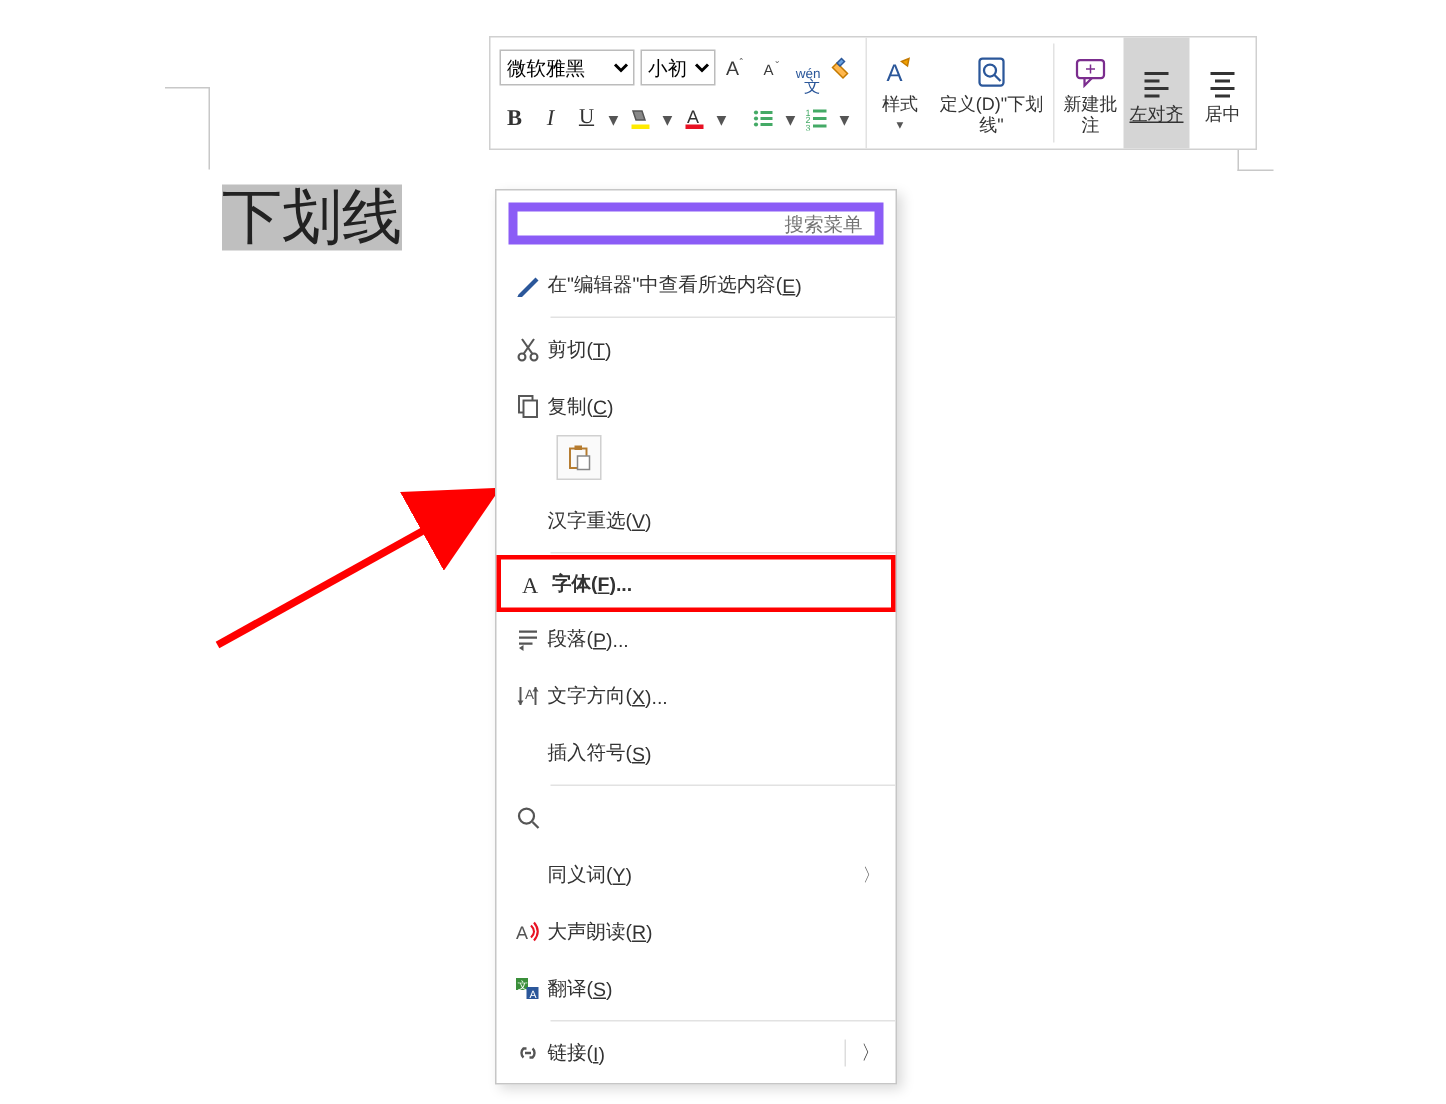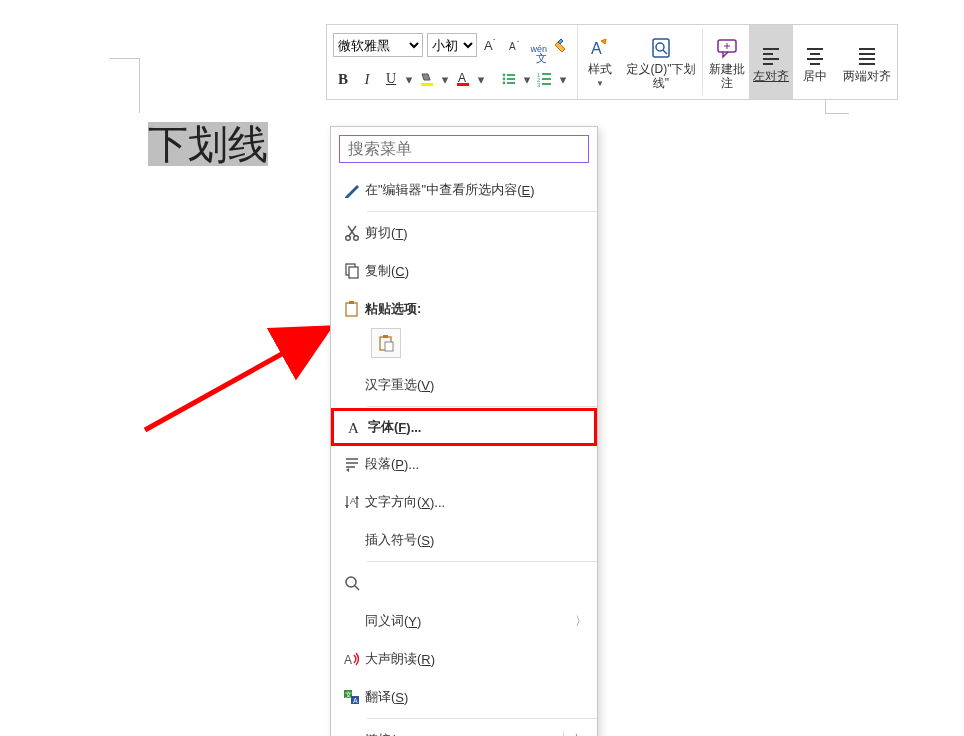--- a/index.html
+++ b/index.html
@@ -121,24 +121,25 @@
     background: #fff;
     border: 1px solid #c6c6c6;
     box-shadow: 3px 3px 8px rgba(0,0,0,0.15);
     padding-bottom: 1px;
   }
   .search-box {
     margin: 8px; padding: 0;
   }
   .search-box input {
     width: 100%; height: 28px;
-    border: 1px solid #8b5cf6;
-    font-size: 16px;
+    border: 6px solid #8b5cf6;
+    font-size: 13px;
     padding: 0 8px;
     color: #666;
+    text-align: right;
   }
   .menu-item {
     display: flex; align-items: center;
     height: 38px;
     padding: 0 10px 0 8px;
     position: relative;
   }
   .menu-icon {
     width: 26px; display:flex; align-items:center; justify-content:center;
     color: #4a4a4a;
@@ -318,29 +319,20 @@
   <div class="big-btn">
     <svg viewBox="0 0 24 24">
         <line x1="4" y1="6" x2="20" y2="6" stroke="#333" stroke-width="2"></line>
         <line x1="7" y1="11" x2="17" y2="11" stroke="#333" stroke-width="2"></line>
         <line x1="4" y1="16" x2="20" y2="16" stroke="#333" stroke-width="2"></line>
         <line x1="7" y1="21" x2="17" y2="21" stroke="#333" stroke-width="2"></line>
       </svg>
     <span>居中</span>
   </div>
 
-  <div class="big-btn wide" style="width:60px;">
-    <svg viewBox="0 0 24 24">
-        <line x1="4" y1="6" x2="20" y2="6" stroke="#333" stroke-width="2"></line>
-        <line x1="4" y1="11" x2="20" y2="11" stroke="#333" stroke-width="2"></line>
-        <line x1="4" y1="16" x2="20" y2="16" stroke="#333" stroke-width="2"></line>
-        <line x1="4" y1="21" x2="20" y2="21" stroke="#333" stroke-width="2"></line>
-      </svg>
-    <span>两端对齐</span>
-  </div>
 </div>
 
 <svg class="arrow" viewBox="0 0 200 120">
   <defs>
     <marker id="ah" markerWidth="12" markerHeight="12" refX="10" refY="6" orient="auto">
       <path d="M0 0 L12 6 L0 12 Z" fill="#ff0000"></path>
     </marker>
   </defs>
   <line x1="5" y1="110" x2="185" y2="10" stroke="#ff0000" stroke-width="5" marker-end="url(#ah)"></line>
 </svg>
@@ -389,29 +381,20 @@
           <rect x="6" y="5" width="9" height="11" fill="#fff" stroke="#555" stroke-width="1.3"></rect>
         </svg>
     </span>
     <span class="menu-label">
       <span>复制(</span>
         <span class="ul">C</span>
         <span>)</span>
     </span>
   </div>
 
-  <div class="menu-item">
-    <span class="menu-icon">
-      <svg viewBox="0 0 18 18">
-          <rect x="3" y="3" width="11" height="13" fill="none" stroke="#b57b2e" stroke-width="1.3"></rect>
-          <rect x="6" y="1" width="5" height="3" fill="#b57b2e"></rect>
-        </svg>
-    </span>
-    <span class="menu-label" style="font-weight:bold;">粘贴选项:</span>
-  </div>
   <div class="paste-opts">
     <span class="paste-opt">
       <svg viewBox="0 0 18 18">
           <rect x="3" y="3" width="11" height="13" fill="none" stroke="#b57b2e" stroke-width="1.3"></rect>
           <rect x="6" y="1" width="5" height="3" fill="#b57b2e"></rect>
           <rect x="8" y="8" width="8" height="9" fill="#fff" stroke="#888"></rect>
         </svg>
     </span>
   </div>
 

